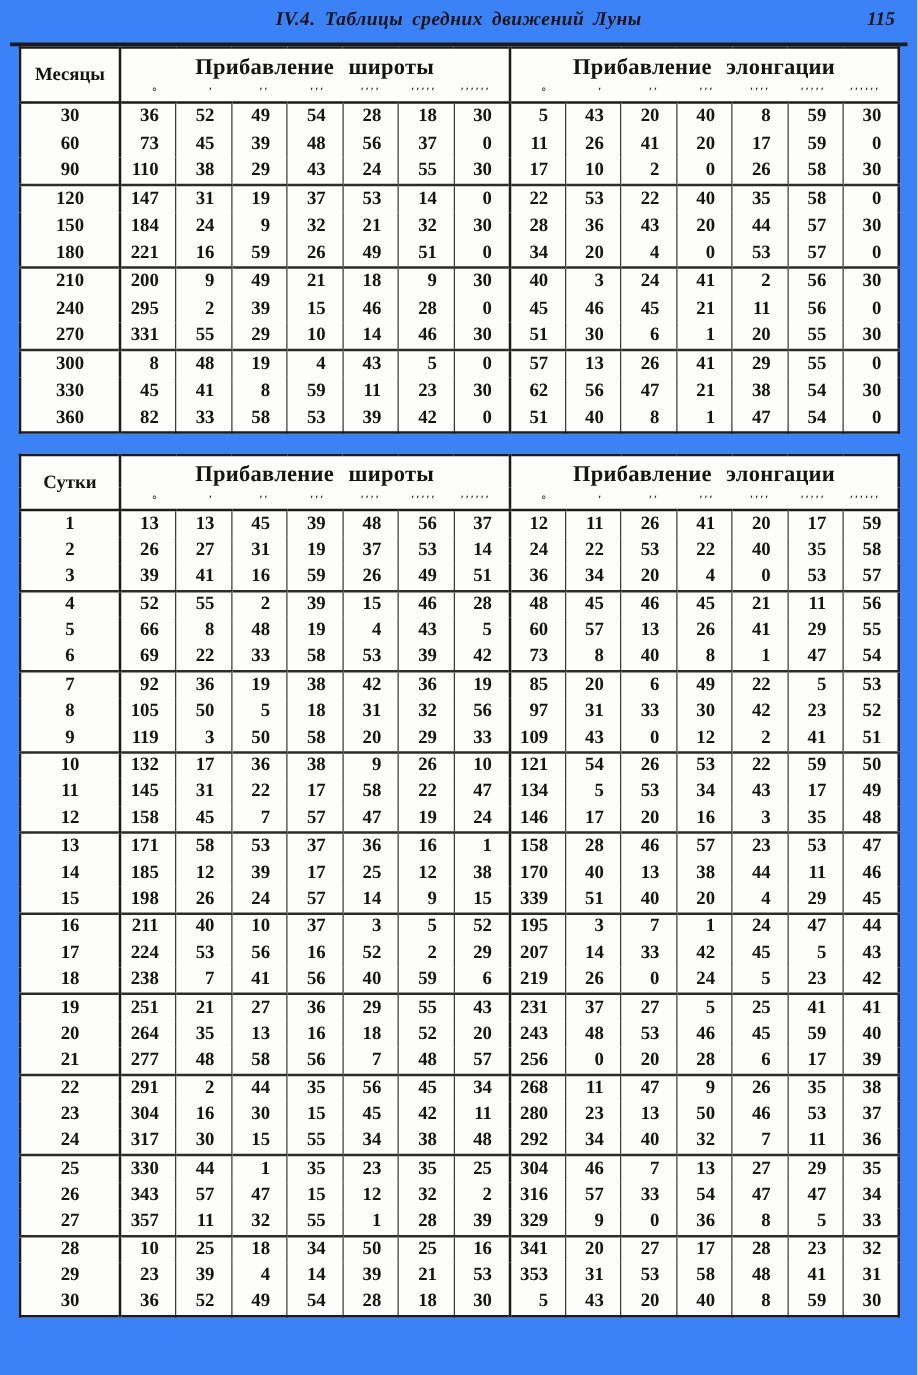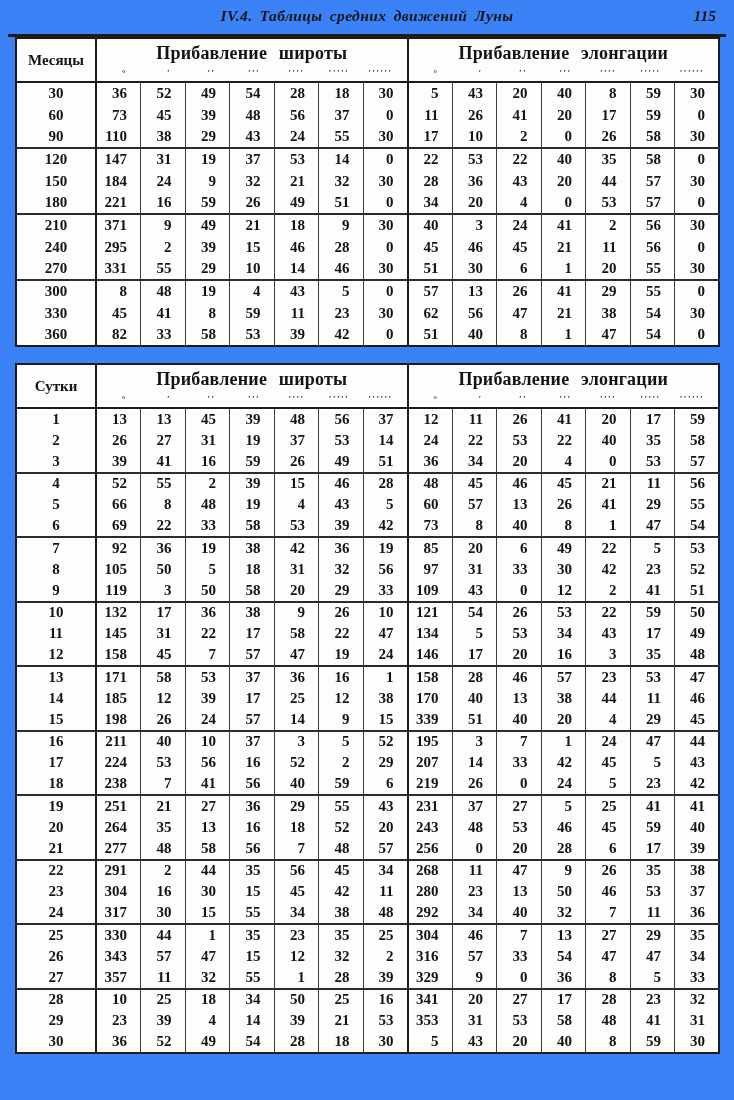--- a/index.html
+++ b/index.html
@@ -240,21 +240,21 @@
           <td class="num gdiv">34</td>
           <td class="num">20</td>
           <td class="num">4</td>
           <td class="num">0</td>
           <td class="num">53</td>
           <td class="num">57</td>
           <td class="num">0</td>
         </tr>
         <tr class="sep">
           <td class="lab">210</td>
-          <td class="num">371</td>
+          <td class="num">200</td>
           <td class="num">9</td>
           <td class="num">49</td>
           <td class="num">21</td>
           <td class="num">18</td>
           <td class="num">9</td>
           <td class="num">30</td>
           <td class="num gdiv">40</td>
           <td class="num">3</td>
           <td class="num">24</td>
           <td class="num">41</td>

